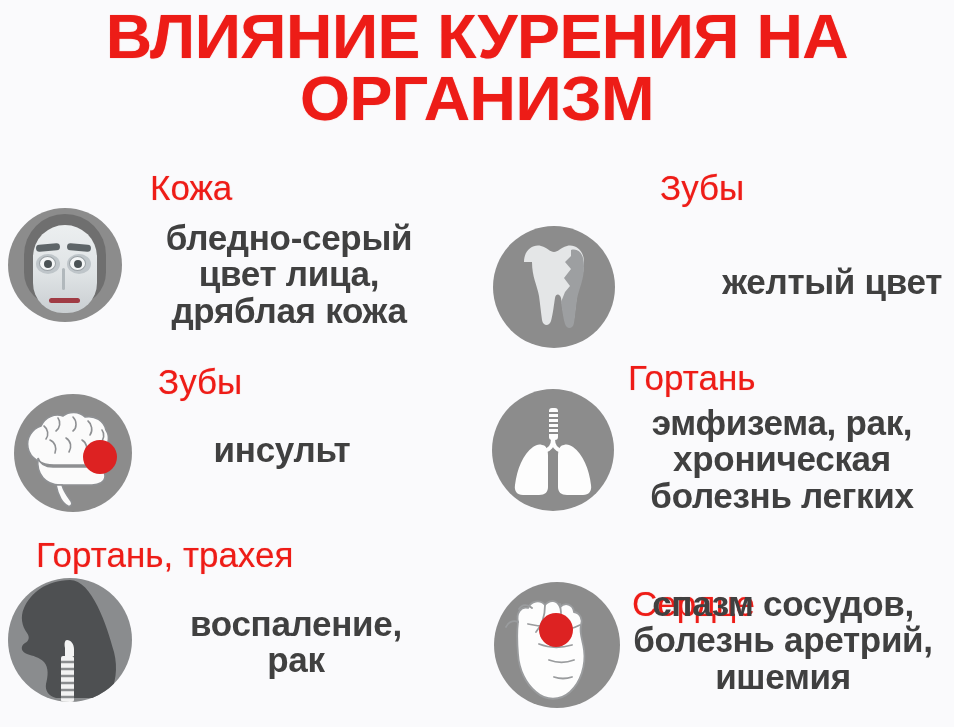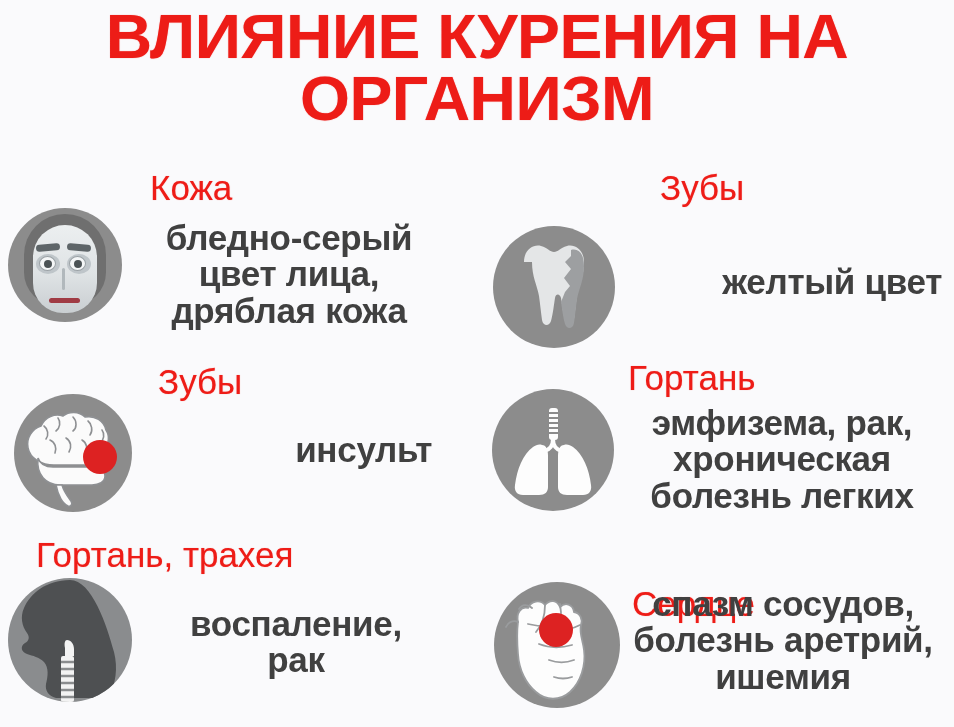--- a/index.html
+++ b/index.html
@@ -178,21 +178,21 @@
   <div class="icon-circle" style="left:14px; top:394px; width:118px; height:118px;">
     <svg class="icon-svg" width="118" height="118" viewBox="0 0 118 118" aria-hidden="true">
       <path d="M14 54c-2-10 4-19 13-22 4-9 14-13 22-10 6-5 16-5 22 1 10-2 19 4 21 13 4 6 3 14-2 19 1 9-6 16-15 16H40c-12 0-24-6-26-17z" fill="#fbfbfb" stroke="#8e9093" stroke-width="1.6"></path>
       <path d="M24 64c2 6 8 9 15 9h40c8 0 12 4 12 9 0 6-6 9-13 9H46c-14 0-24-10-22-27z" fill="#fbfbfb" stroke="#8e9093" stroke-width="1.6"></path>
       <path d="M48 91c2 7 6 12 9 16 2 3 0 6-3 5-5-2-10-10-12-21z" fill="#fbfbfb" stroke="#8e9093" stroke-width="1.6"></path>
       <path d="M30 32c4 3 5 9 2 13M44 24c3 4 2 10-2 13M59 23c4 4 4 11 0 14M74 27c4 3 5 10 2 14M88 36c3 4 2 10-2 13M36 46c5 2 7 8 5 13M52 44c5 3 6 9 3 14M68 46c5 3 6 9 3 13" fill="none" stroke="#8e9093" stroke-width="1.6" stroke-linecap="round"></path>
       <circle cx="86" cy="63" r="17" fill="#dd2222"></circle>
     </svg>
   </div>
   <div class="sec-head" style="left:158px; top:364px;">Зубы</div>
-  <div class="sec-body" style="left:132px; top:432px; width:300px; text-align:right;">инсульт</div>
+  <div class="sec-body" style="left:132px; top:432px; width:300px; text-align:center;">инсульт</div>
 </div>
 
 <div class="section">
   <div class="icon-circle" style="left:492px; top:389px; width:122px; height:122px;">
     <svg class="icon-svg" width="122" height="122" viewBox="0 0 122 122" aria-hidden="true">
       <rect x="57" y="19" width="9" height="32" rx="3" fill="#fdfdfd"></rect>
       <path d="M57 24h9M57 29h9M57 34h9M57 39h9M57 44h9" stroke="#8c8c8c" stroke-width="2"></path>
       <path d="M61 50c0 8-4 11-9 12" stroke="#fdfdfd" stroke-width="4" fill="none" stroke-linecap="round"></path>
       <path d="M61 50c0 8 4 11 9 12" stroke="#fdfdfd" stroke-width="4" fill="none" stroke-linecap="round"></path>
       <path d="M50 56c4 0 6 4 6 11v31c0 5-3 8-9 8H31c-6 0-9-4-8-10 2-16 8-31 18-38 3-2 6-3 9-2z" fill="#fdfdfd"></path>

